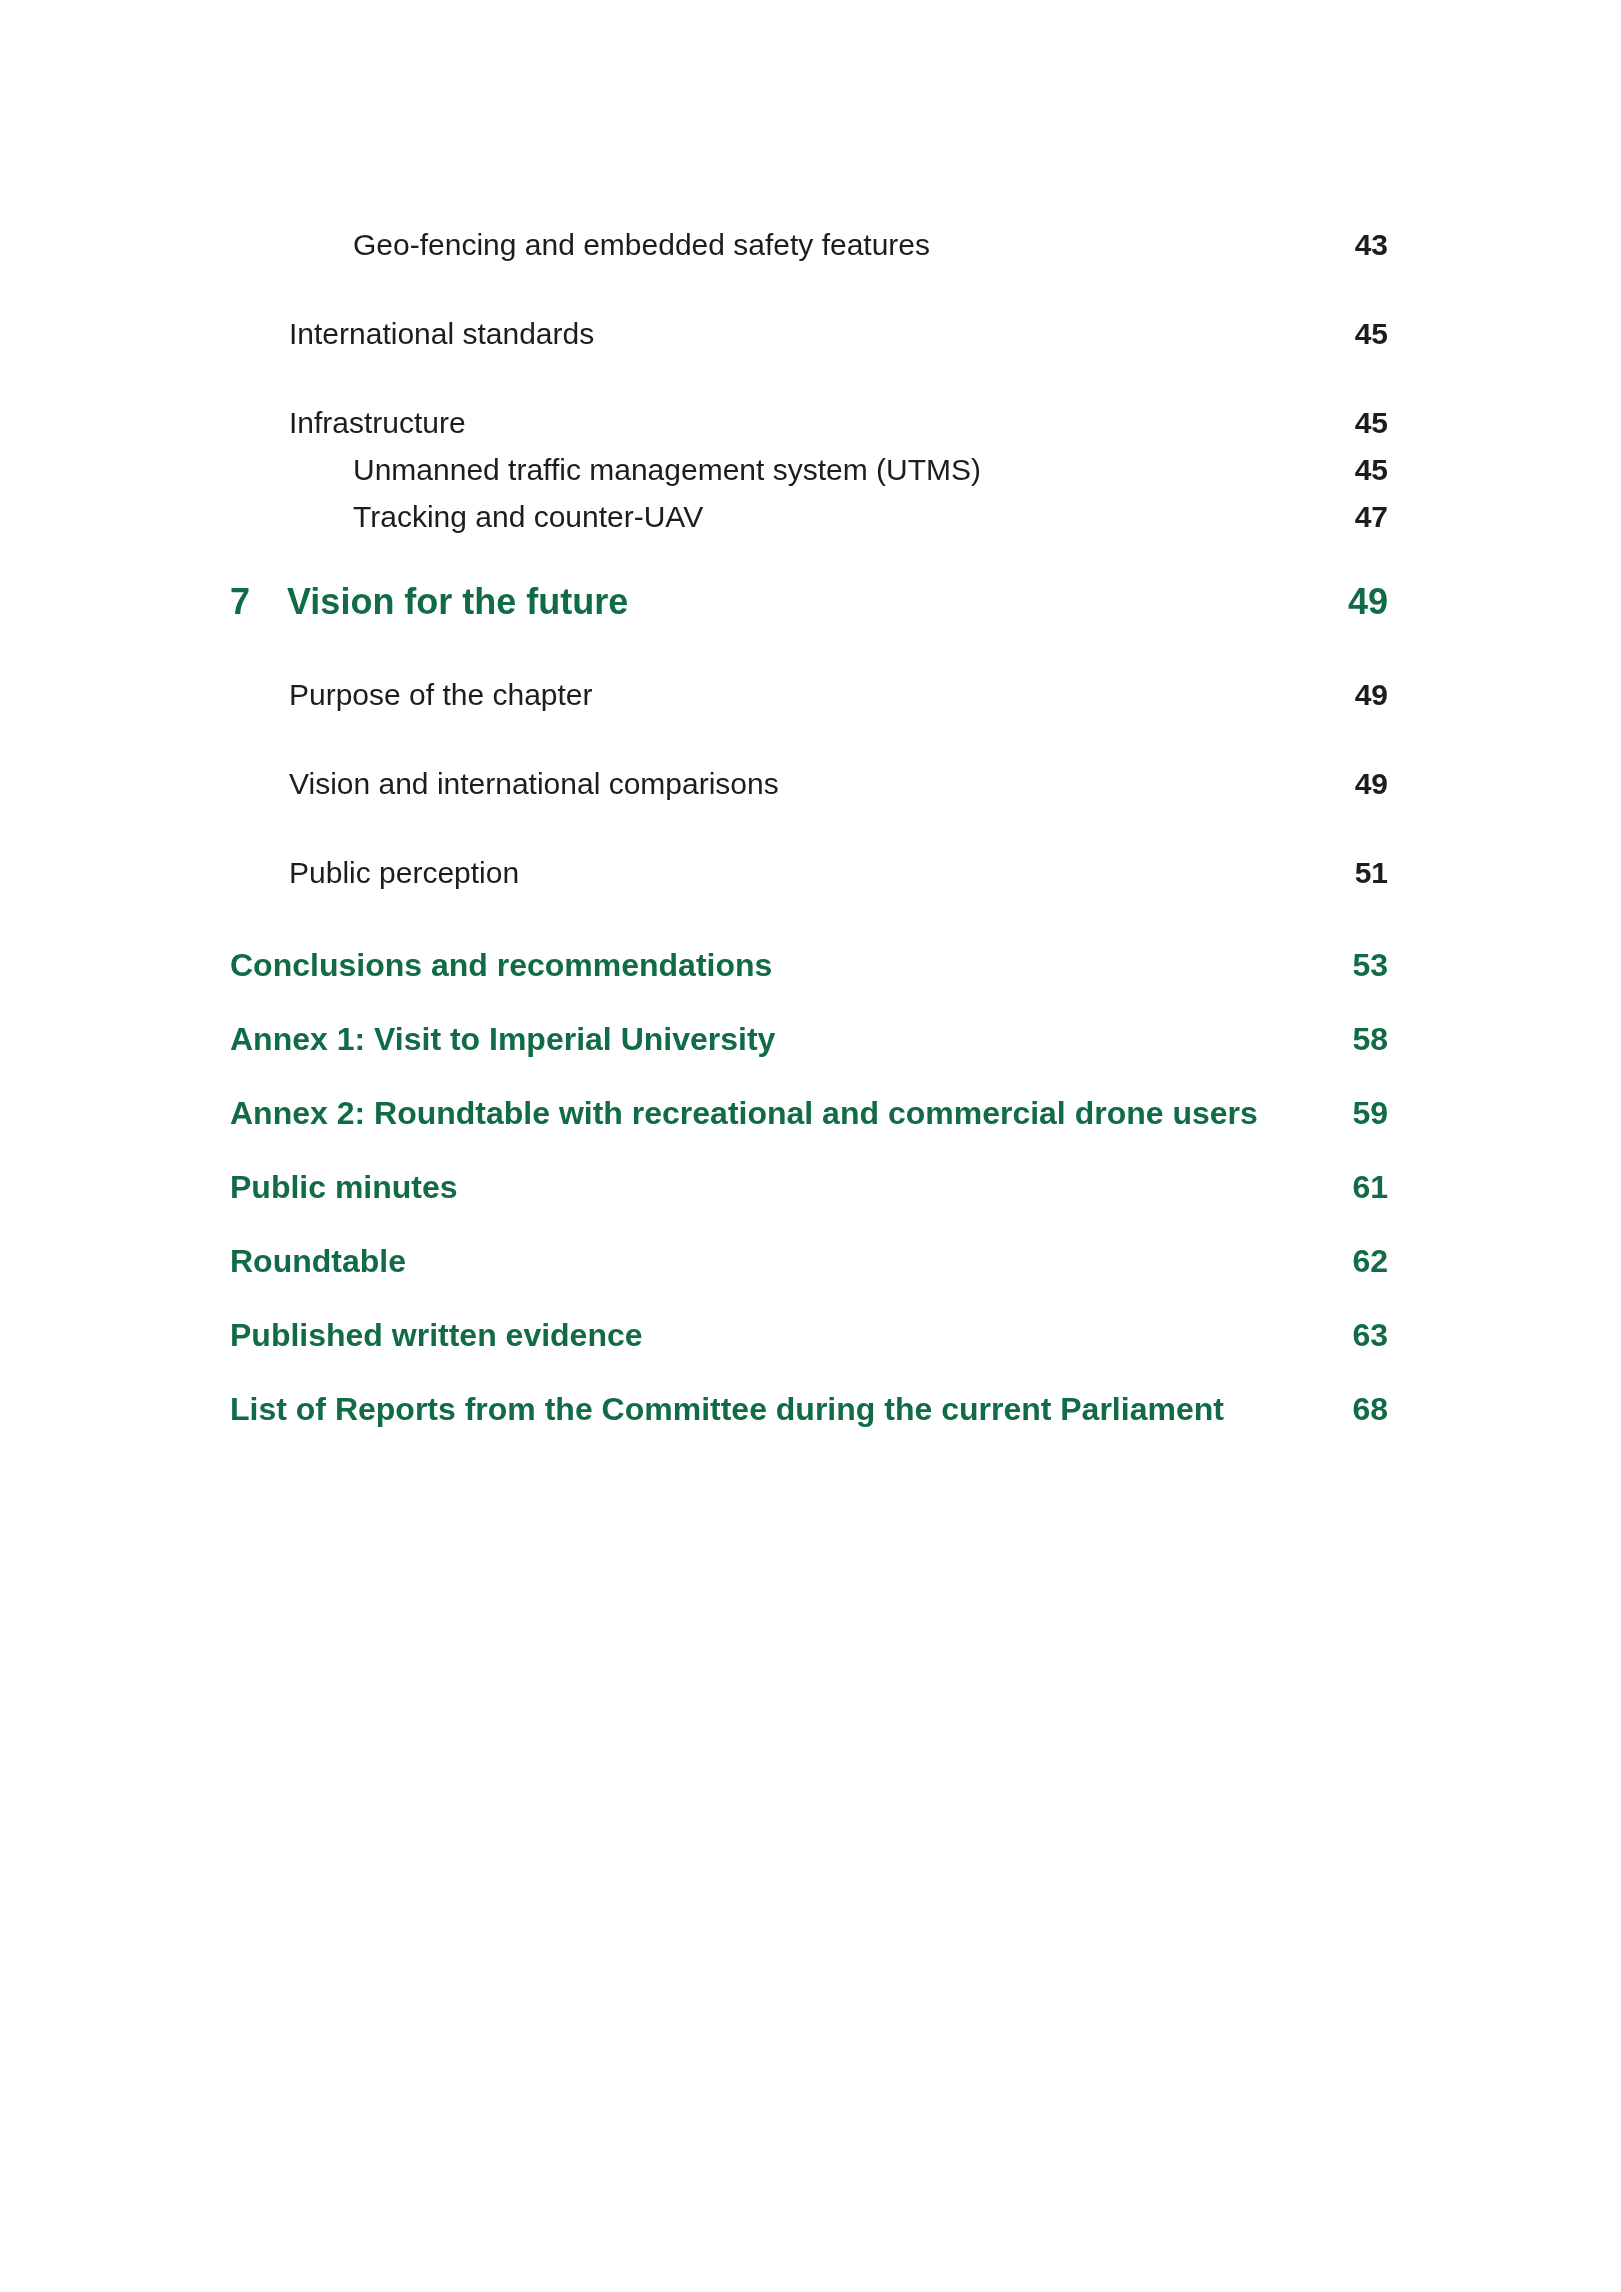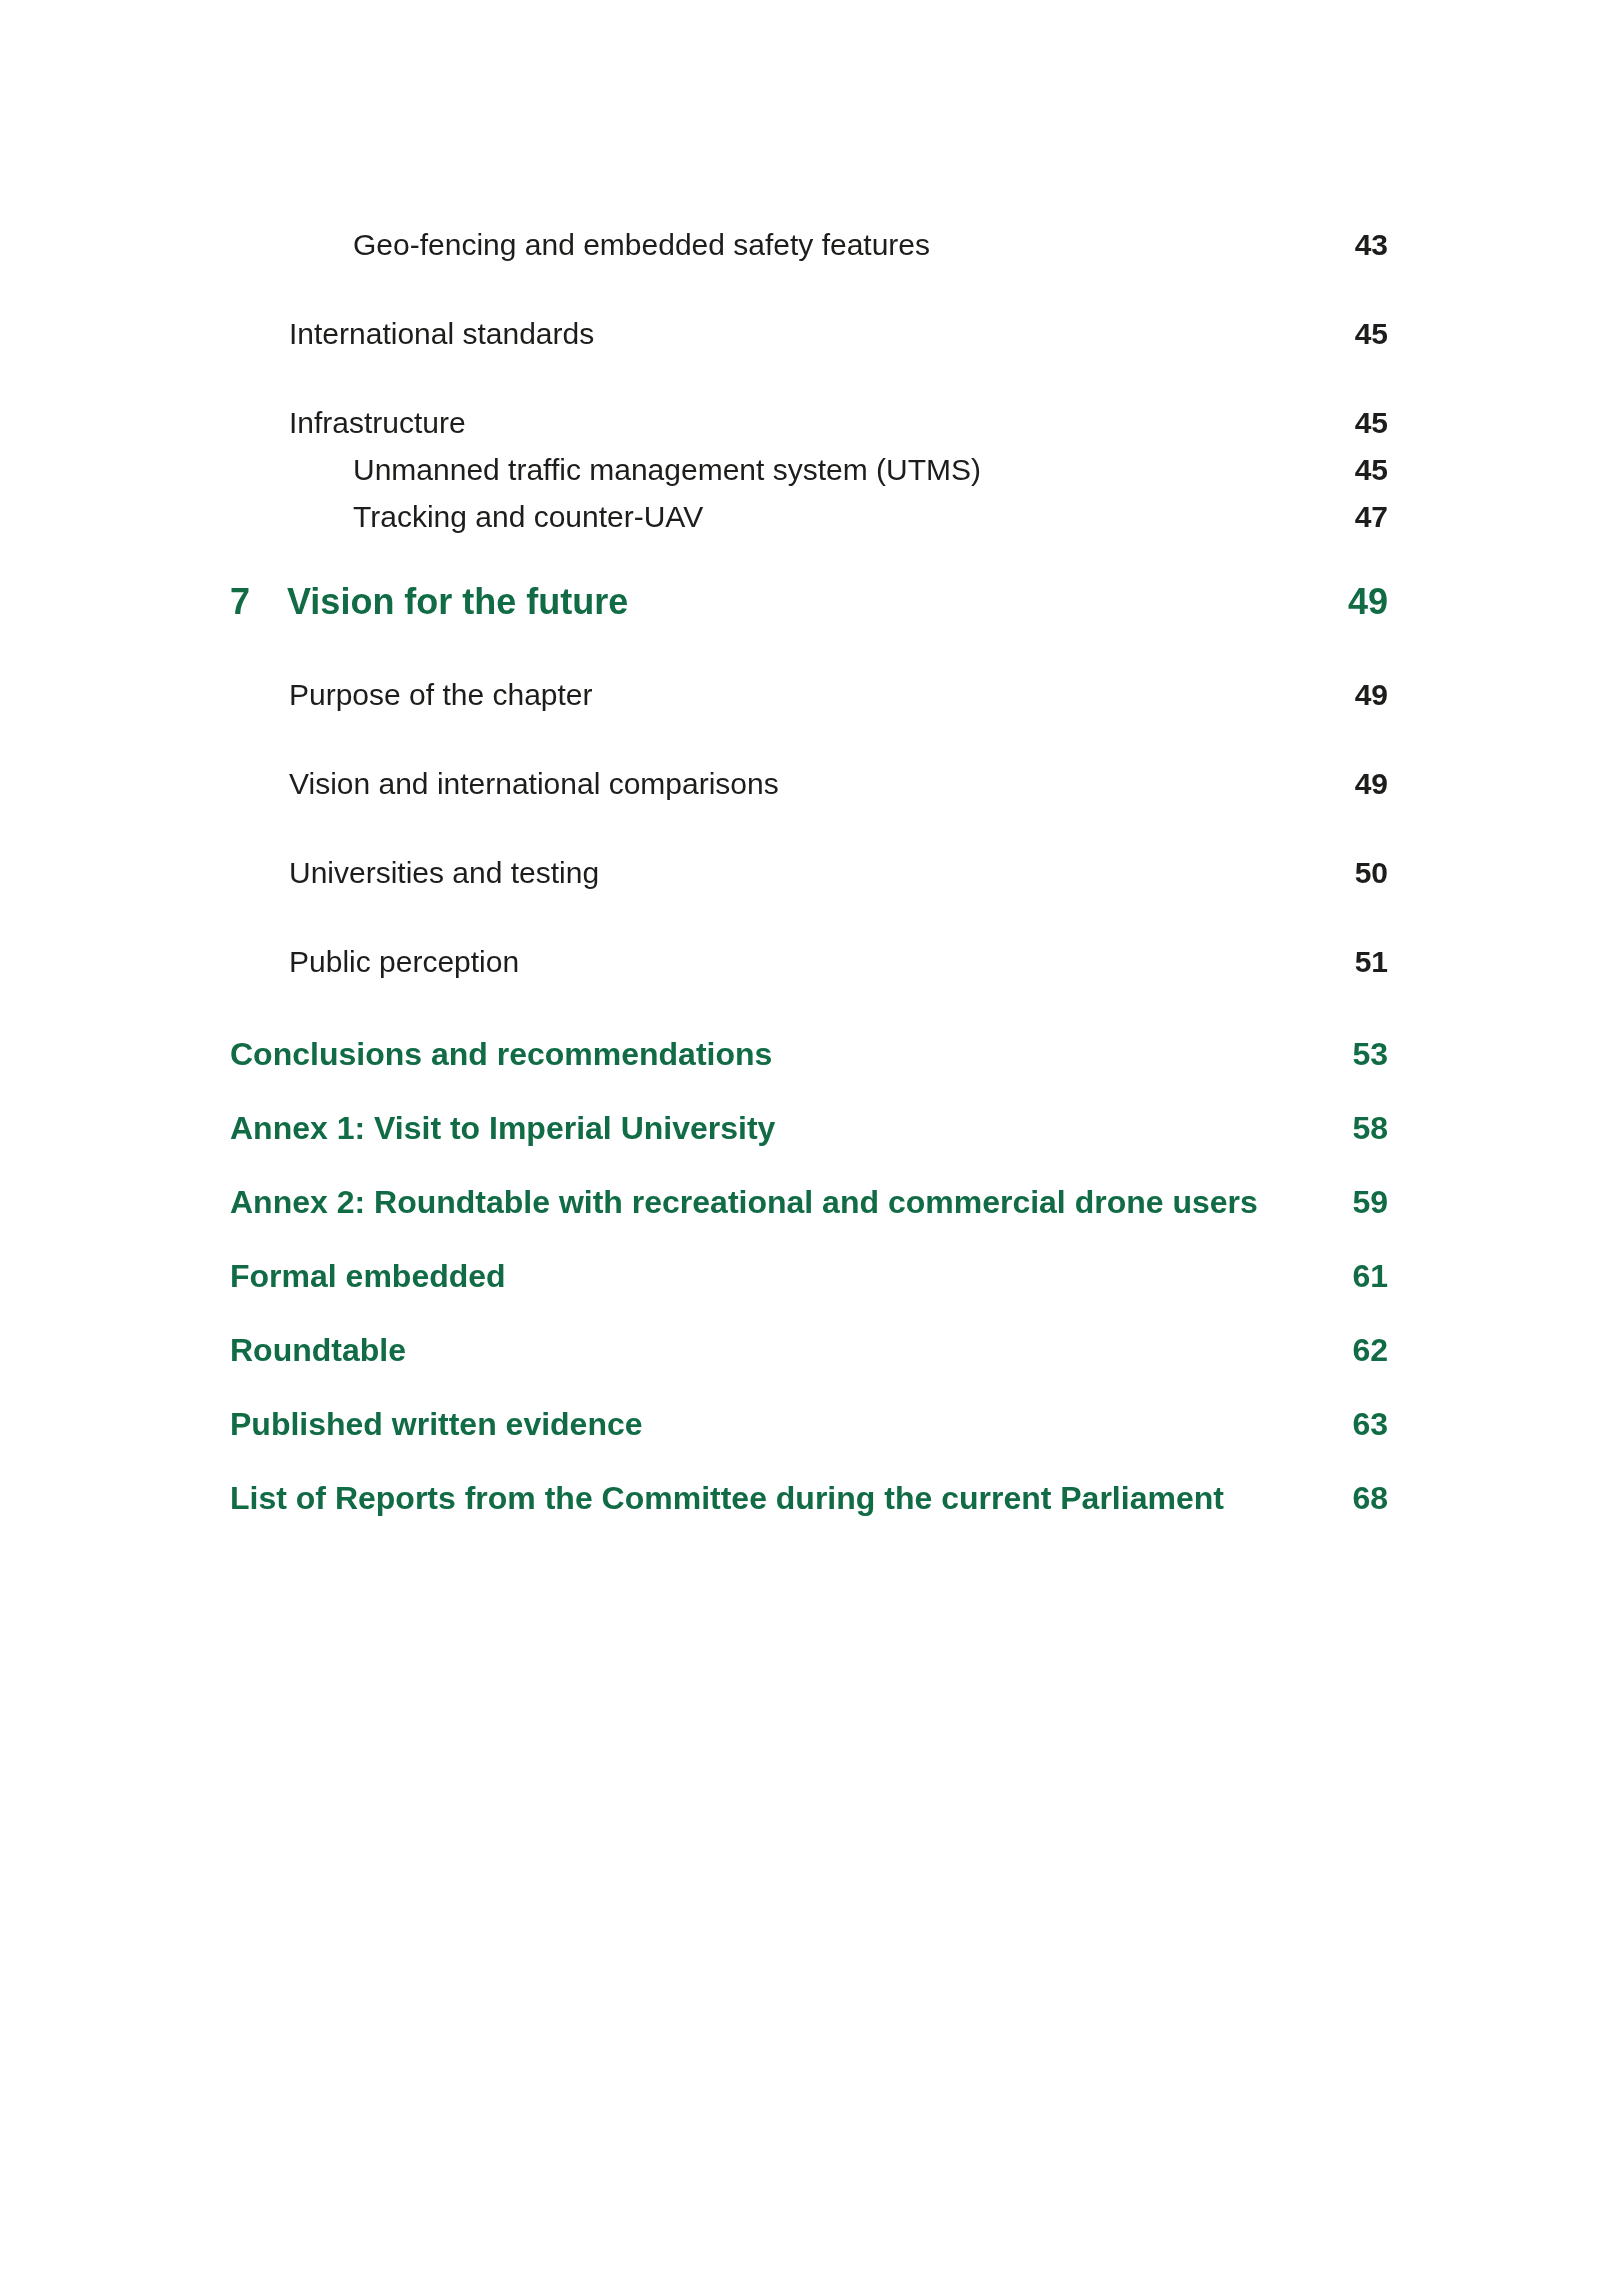--- a/index.html
+++ b/index.html
@@ -125,25 +125,20 @@
     <span class="label">Purpose of the chapter</span>
     <span class="page">49</span>
   </div>
 
   <div class="row body sub1">
 
     <span class="label">Vision and international comparisons</span>
     <span class="page">49</span>
   </div>
 
-  <div class="row body sub1">
-
-    <span class="label">Universities and testing</span>
-    <span class="page">50</span>
-  </div>
 
   <div class="row body sub1">
 
     <span class="label">Public perception</span>
     <span class="page">51</span>
   </div>
 
   <div class="row section">
 
     <span class="label">Conclusions and recommendations</span>
@@ -157,21 +152,21 @@
   </div>
 
   <div class="row section">
 
     <span class="label">Annex 2: Roundtable with recreational and commercial drone users</span>
     <span class="page">59</span>
   </div>
 
   <div class="row section">
 
-    <span class="label">Formal embedded</span>
+    <span class="label">Public minutes</span>
     <span class="page">61</span>
   </div>
 
   <div class="row section">
 
     <span class="label">Roundtable</span>
     <span class="page">62</span>
   </div>
 
   <div class="row section">

